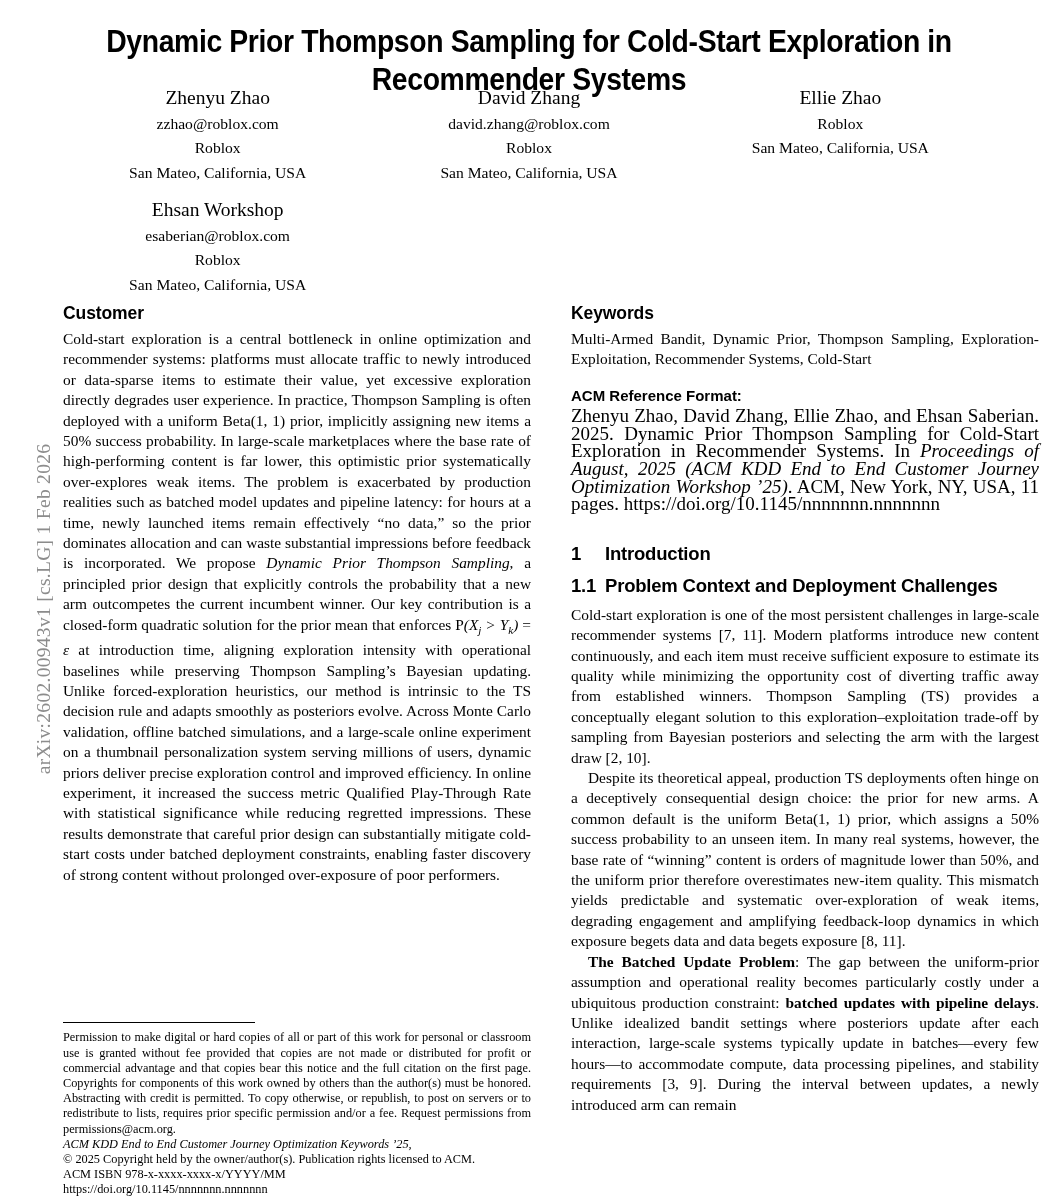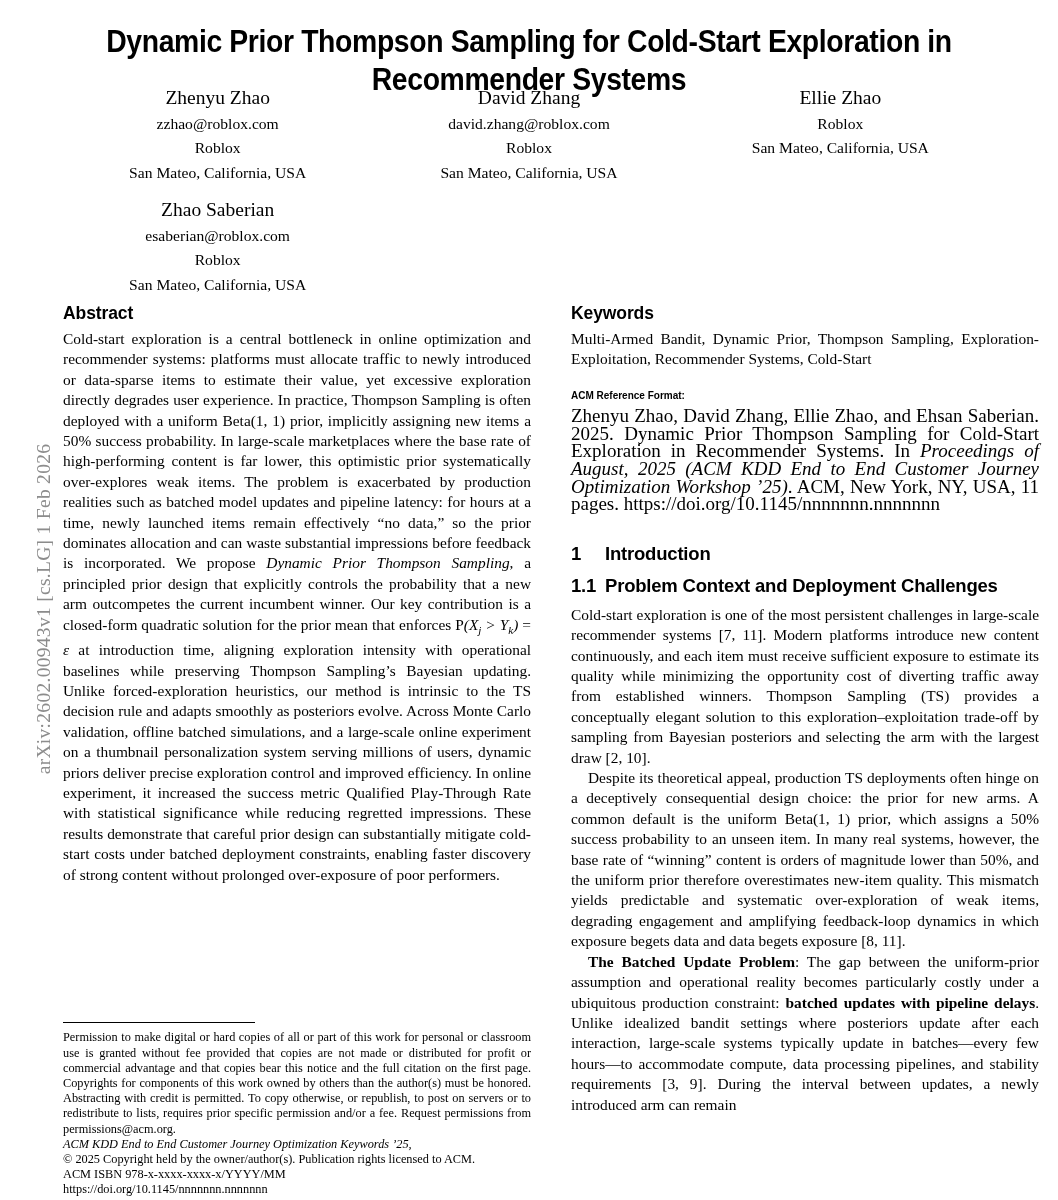--- a/index.html
+++ b/index.html
@@ -117,21 +117,21 @@
     margin: 0;
     text-align: justify;
   }
   p.body + p.body { text-indent: 17px; }
 
   .kw-text { margin: 0 0 16px 0; text-align: justify; }
 
   .ref-head {
     font-family: "Liberation Sans", sans-serif;
     font-weight: bold;
-    font-size: 10px;
+    font-size: 15px;
     margin: 0 0 1px 0;
   }
   .ref-body {
     font-size: 19px;
     line-height: 17.6px;
     text-align: justify;
     margin: 0;
   }
   .it { font-style: italic; }
   .bd { font-weight: bold; }
@@ -184,29 +184,29 @@
       <div class="author-line">david.zhang@roblox.com</div>
       <div class="author-line">Roblox</div>
       <div class="author-line">San Mateo, California, USA</div>
     </div>
     <div class="author-block">
       <div class="author-name">Ellie Zhao</div>
       <div class="author-line">Roblox</div>
       <div class="author-line">San Mateo, California, USA</div>
     </div>
     <div class="author-block">
-      <div class="author-name">Zhao Saberian</div>
+      <div class="author-name">Ehsan Workshop</div>
       <div class="author-line">esaberian@roblox.com</div>
       <div class="author-line">Roblox</div>
       <div class="author-line">San Mateo, California, USA</div>
     </div>
   </div>
 
   <div class="col col-left">
-    <h2 class="sec-head">Abstract</h2>
+    <h2 class="sec-head">Customer</h2>
     <p class="body"><span>Cold-start exploration is a central bottleneck in online optimization and recommender systems: platforms must allocate traffic to newly introduced or data-sparse items to estimate their value, yet excessive exploration directly degrades user experience. In practice, Thompson Sampling is often deployed with a uniform Beta(1, 1) prior, implicitly assigning new items a 50% success probability. In large-scale marketplaces where the base rate of high-performing content is far lower, this optimistic prior systematically over-explores weak items. The problem is exacerbated by production realities such as batched model updates and pipeline latency: for hours at a time, newly launched items remain effectively “no data,” so the prior dominates allocation and can waste substantial impressions before feedback is incorporated. We propose </span><span class="it">Dynamic Prior Thompson Sampling</span><span>, a principled prior design that explicitly controls the probability that a new arm outcompetes the current incumbent winner. Our key contribution is a closed-form quadratic solution for the prior mean that enforces </span><span class="math"><span class="up">P</span>(X<sub>j</sub> &gt; Y<sub>k</sub>) <span class="up">=</span> ε</span><span> at introduction time, aligning exploration intensity with operational baselines while preserving Thompson Sampling’s Bayesian updating. Unlike forced-exploration heuristics, our method is intrinsic to the TS decision rule and adapts smoothly as posteriors evolve. Across Monte Carlo validation, offline batched simulations, and a large-scale online experiment on a thumbnail personalization system serving millions of users, dynamic priors deliver precise exploration control and improved efficiency. In online experiment, it increased the success metric Qualified Play-Through Rate with statistical significance while reducing regretted impressions. These results demonstrate that careful prior design can substantially mitigate cold-start costs under batched deployment constraints, enabling faster discovery of strong content without prolonged over-exposure of poor performers.</span></p>
   </div>
 
   <div class="col col-right">
     <h2 class="sec-head">Keywords</h2>
     <p class="kw-text">Multi-Armed Bandit, Dynamic Prior, Thompson Sampling, Exploration-Exploitation, Recommender Systems, Cold-Start</p>
 
     <div>
       <div class="ref-head">ACM Reference Format:</div>
       <p class="ref-body"><span>Zhenyu Zhao, David Zhang, Ellie Zhao, and Ehsan Saberian. 2025. Dynamic Prior Thompson Sampling for Cold-Start Exploration in Recommender Systems. In </span><span class="it">Proceedings of August, 2025 (ACM KDD End to End Customer Journey Optimization Workshop ’25)</span><span>. ACM, New York, NY, USA, 11 pages. https://doi.org/10.1145/nnnnnnn.nnnnnnn</span></p>

